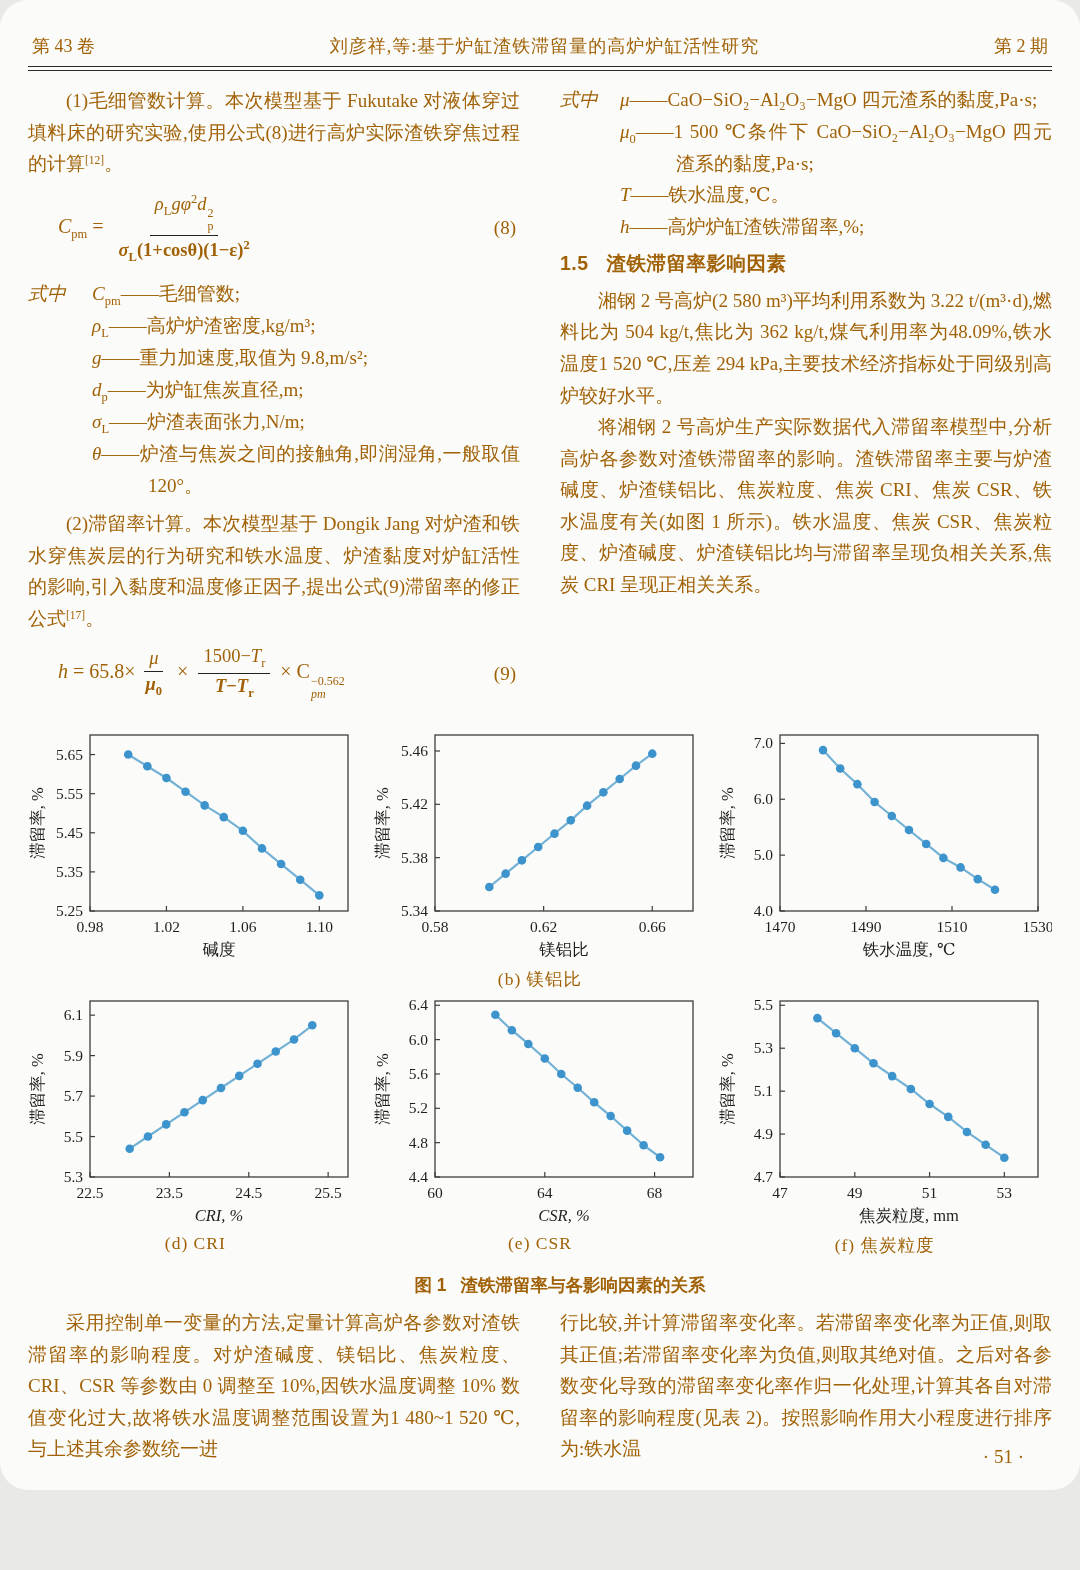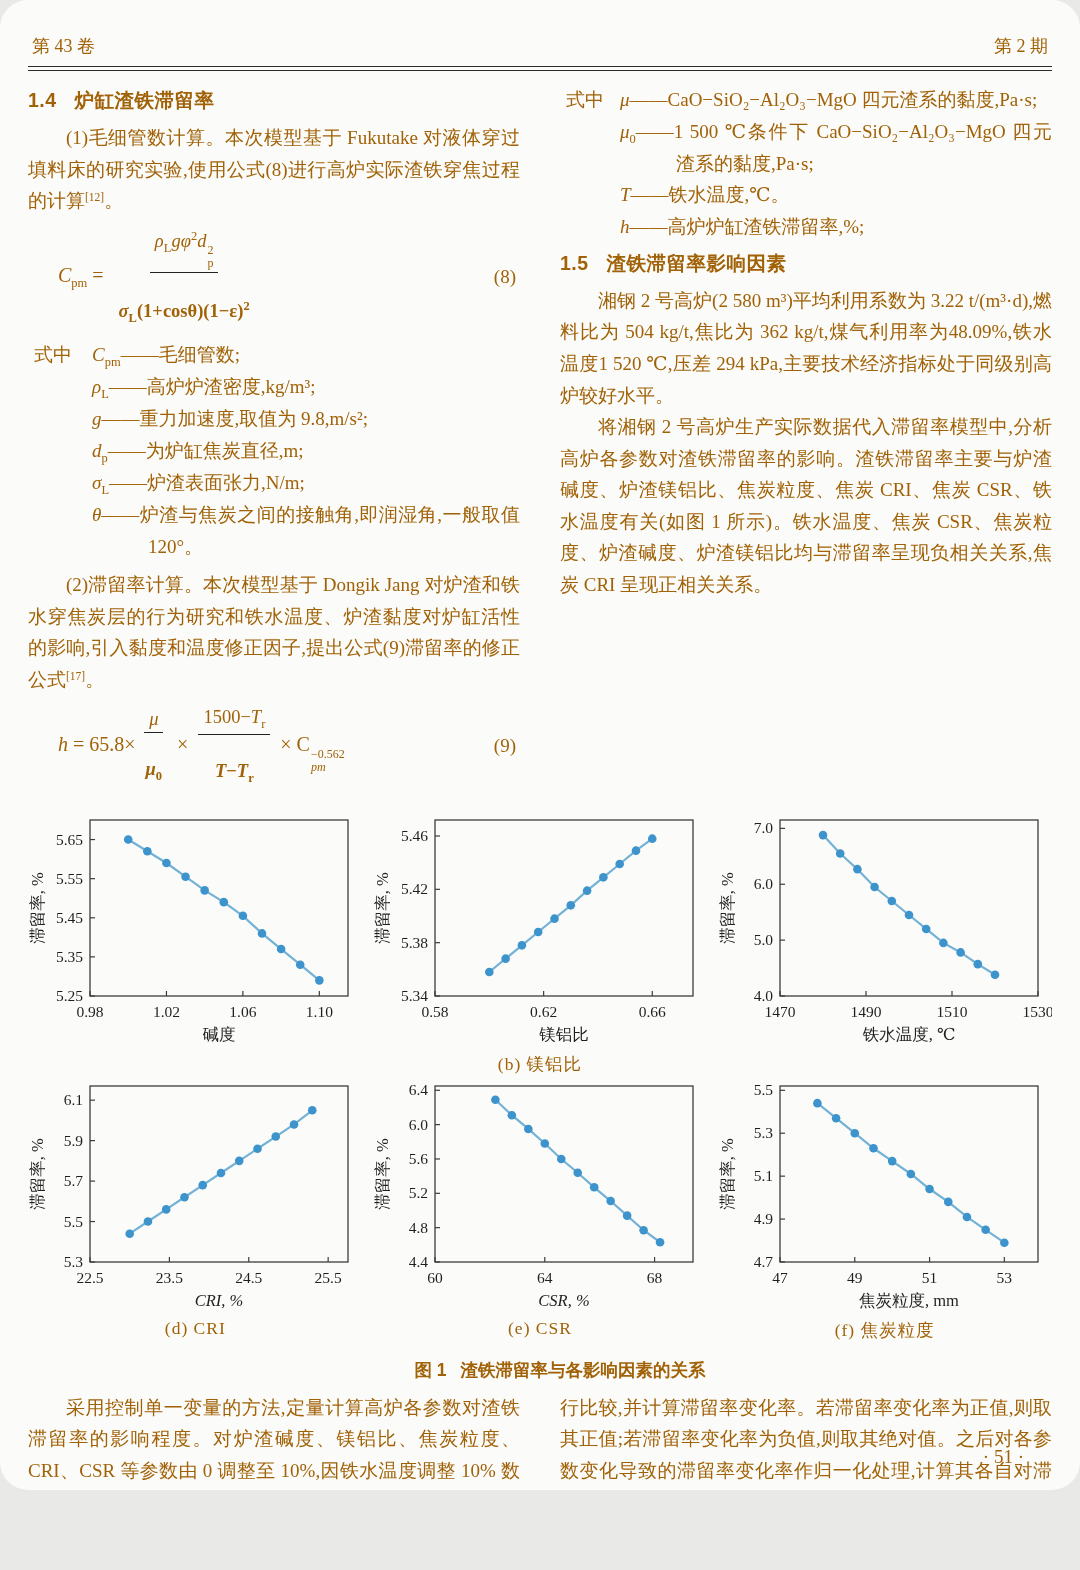--- a/index.html
+++ b/index.html
@@ -25,28 +25,28 @@
   p.indent { text-indent:2em; }
   sup.ref { font-size:11.5px; vertical-align:6px; }
   
   .formula { display:flex; align-items:center; margin:12px 0 14px 30px; font-size:20px; }
   .formula .f-num { margin-left:auto; padding-right:4px; font-size:19px; }
   .mi { font-style:italic; }
   .mo { margin:0 5px; }
   .mtext { font-style:normal; }
   sub { font-size:12.5px; }
   sup { font-size:12.5px; }
-  .frac { display:inline-flex; flex-direction:column; align-items:center; vertical-align:middle; margin:0 5px; font-size:18.5px;gap:24px; }
+  .frac { display:inline-flex; flex-direction:column; align-items:center; vertical-align:middle; margin:0 5px; font-size:18.5px; }
   .frac .num { padding:0 5px 2px; border-bottom:1.6px solid #222; white-space:nowrap; }
   .frac .den { padding:2px 5px 0; white-space:nowrap;font-weight:bold; }
   .supsub { display:inline-flex; flex-direction:column; align-items:flex-start; font-size:12px; line-height:1.1; vertical-align:-7px; margin-left:1px; }
   .supsub sup,.supsub sub { font-size:12px; }
   
   .defs { position:relative; padding-left:64px; font-size:19px; line-height:1.62; margin-bottom:6px; }
-  .defs .defs-label { position:absolute; left:6px; top:0; }
+  .defs .defs-label { position:absolute; left:0; top:0;font-style:italic; }
   .def-item { padding-left:56px; text-indent:-56px; text-align:justify; }
   .def-item i { font-style:italic; }
   
   .figure-grid { display:grid; grid-template-columns:repeat(3,1fr); column-gap:10px; margin-top:10px; }
   .chart-cell { text-align:center; }
   .chart-caption { font-size:17.5px; margin-top:2px; letter-spacing:1px; }
   .fig-caption { text-align:center; font-family:"Liberation Sans","DejaVu Sans",sans-serif;
     font-weight:bold; font-size:17.5px; margin:16px 0 10px; }
   .fig-caption .lab { margin-right:14px;margin-left:40px; }
   svg text.tick { font-family:"Liberation Serif","DejaVu Serif",serif; font-size:15.5px; fill:#1f1f1f; }
@@ -56,30 +56,28 @@
   .bottom-cols { display:flex; gap:40px; margin-top:10px; }
   .pagenum { position:absolute; right:56px; bottom:22px; font-size:19px; }
 </style>
 </head>
 <body>
 
 <div class="page">
 
   <div class="pheader">
     <span>第 43 卷</span>
+    <span class="center">刘彦祥,等:基于炉缸渣铁滞留量的高炉炉缸活性研究</span>
     <span>第 2 期</span>
   </div>
   <div class="rule"></div>
 
   <div class="cols">
 
     <div class="col">
-      <h2 class="sec">
-        <span class="no">1.4</span><span>炉缸渣铁滞留率</span>
-      </h2>
       <p class="body indent"><span>(1)毛细管数计算。本次模型基于 Fukutake 对液体穿过填料床的研究实验,使用公式(8)进行高炉实际渣铁穿焦过程的计算</span><sup class="ref">[12]</sup><span>。</span></p>
 
       <div class="formula">
         <span class="f-body">
           <span class="mi">C</span><sub>pm</sub><span class="mo">=</span><span class="frac">
             <span class="num"><span class="mi">ρ</span><sub>L</sub><span class="mi">gφ</span><sup>2</sup><span class="mi">d</span><span class="supsub">
                   <sup>2</sup>
                   <sub>p</sub>
                 </span></span>
             <span class="den"><span class="mi">σ</span><sub>L</sub><span class="mtext">(1+cosθ)(1−ε)</span><sup>2</sup></span>

